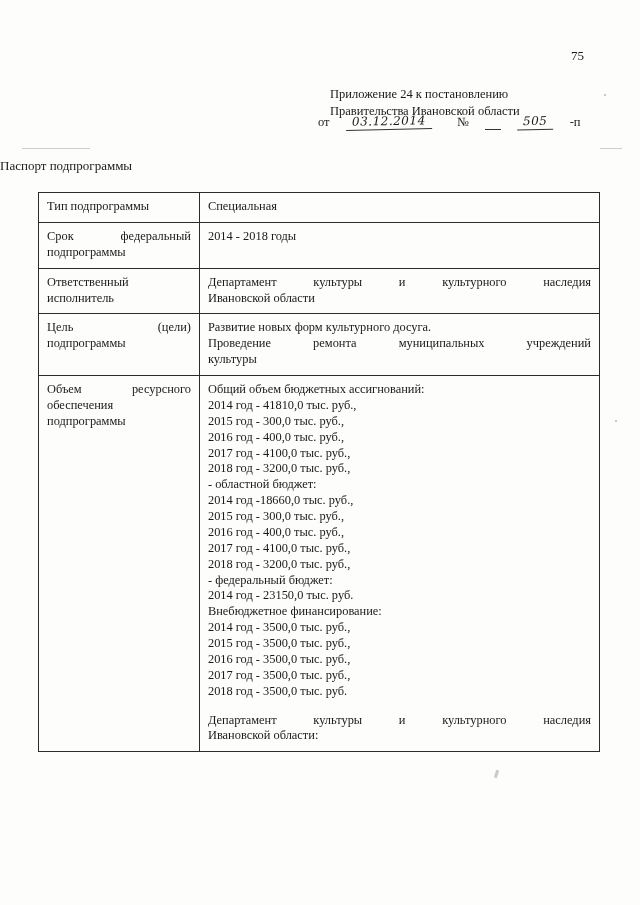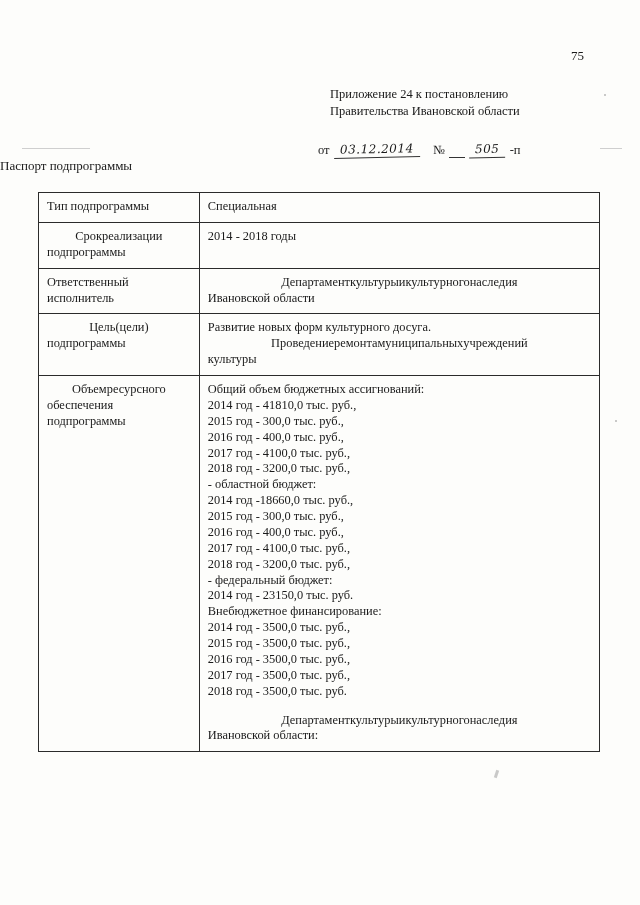--- a/index.html
+++ b/index.html
@@ -33,27 +33,27 @@
     left: 330px;
     width: 260px;
     font-size: 12.5px;
     line-height: 1.35;
   }
   .header-line {
     white-space: nowrap;
   }
   .approval-line {
     position: absolute;
-    top: 142px;
+    top: 114px;
     left: 318px;
     width: 300px;
     font-size: 12.5px;
     display: flex;
     align-items: flex-end;
-    gap: 4px;
+    gap: 16px;
     text-align: center;
   }
   .approval-line .lbl { font-size: 12.5px; }
   .hand {
     font-family: "DejaVu Serif", serif;
     font-style: italic;
     font-size: 12px;
     letter-spacing: 0.5px;
     border-bottom: 1px solid #333;
     padding: 0 6px 1px 6px;
@@ -95,21 +95,21 @@
   }
   .lab-row {
     display: block;
   }
   .val-line {
     display: block;
     white-space: pre-wrap;
   }
   .spread {
     display: flex;
-    justify-content: center;
+    justify-content: space-between;
     white-space: nowrap;
   }
   .gap-line {
     display: block;
     height: 13px;
   }
   .speck {
     position: absolute;
     background: #8a8a8a;
     opacity: 0.45;
@@ -164,21 +164,21 @@
             <span class="lab-row">Тип подпрограммы</span>
           </td>
           <td class="value">
             <span class="val-line">Специальная</span>
           </td>
         </tr>
         <tr>
           <td class="label">
             <span class="spread">
               <span>Срок</span>
-              <span>реализации</span>
+              <span>федеральный</span>
             </span>
             <span class="lab-row">подпрограммы</span>
           </td>
           <td class="value">
             <span class="val-line">2014 - 2018 годы</span>
           </td>
         </tr>
         <tr>
           <td class="label">
             <span class="lab-row">Ответственный</span>

